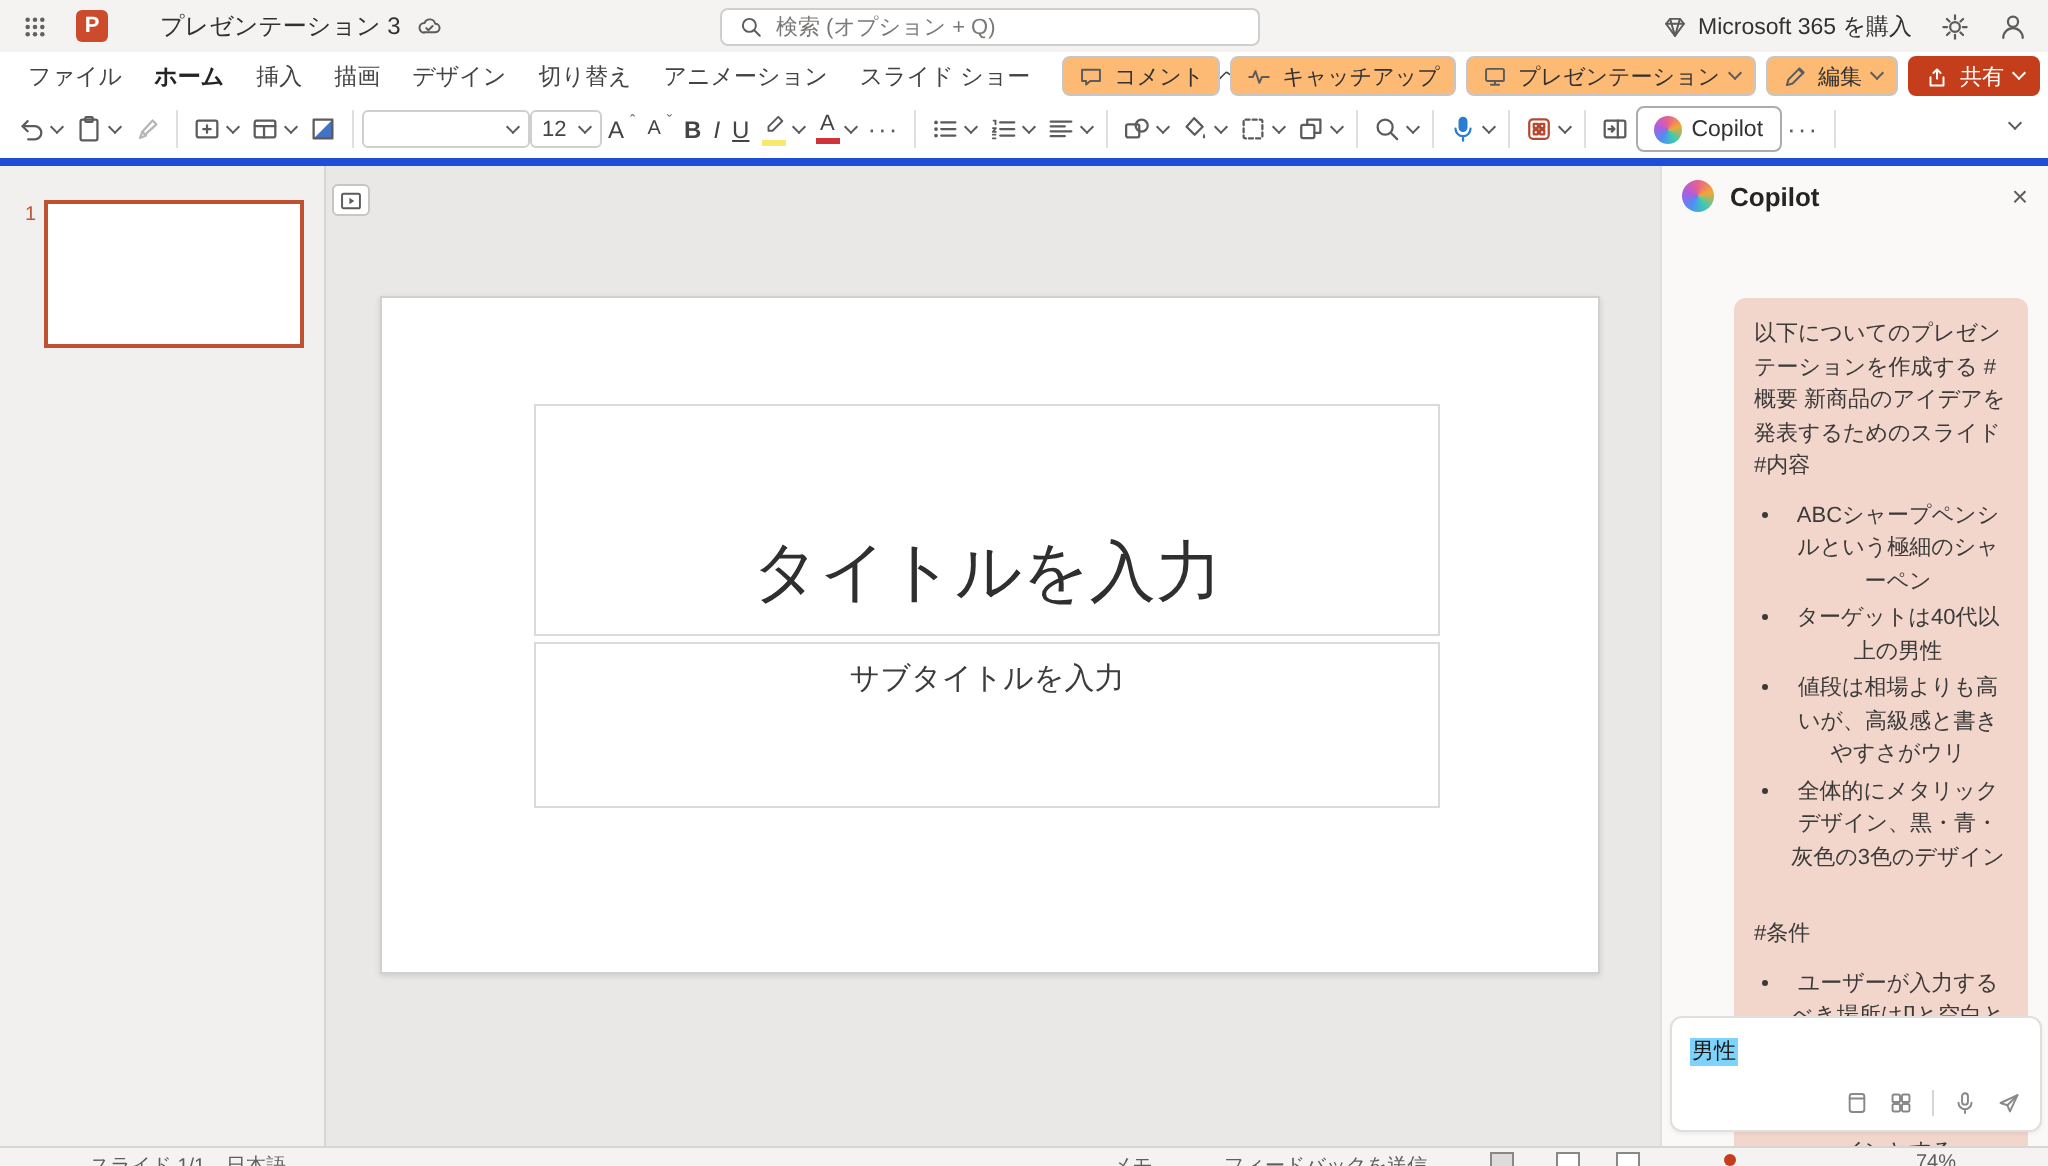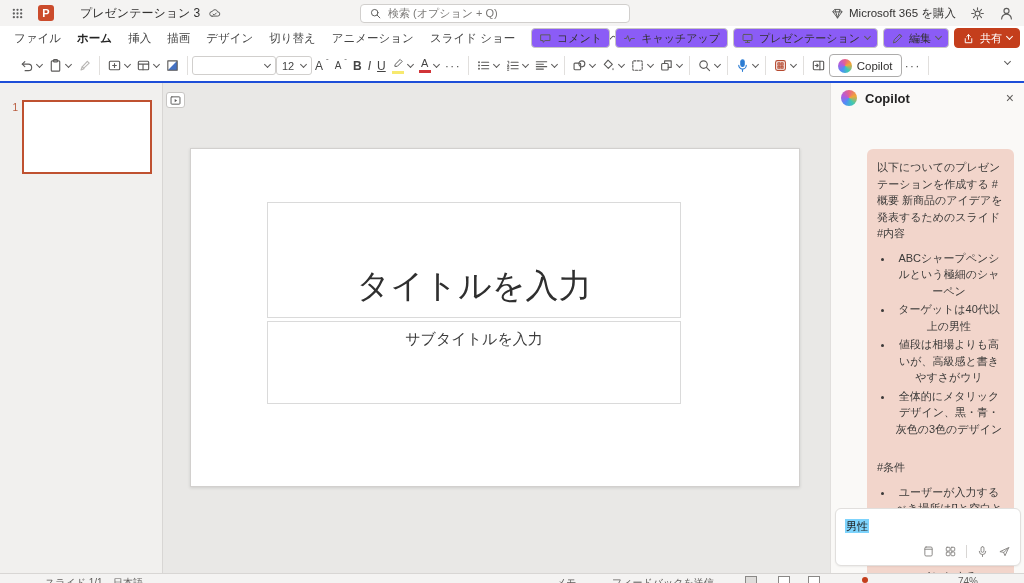--- a/index.html
+++ b/index.html
@@ -20,28 +20,28 @@
   #searchbox span { font-size:11px; color:#7a7876; }
   #topbar-right { position:absolute; right:10px; top:0; height:26px; display:flex; align-items:center; gap:14px; }
   #buy { display:flex; align-items:center; gap:5px; font-size:11.5px; color:#323130; cursor:pointer; }
 
   
   #menubar { position:absolute; left:0; top:26px; width:1024px; height:24px; background:#fff;
     display:flex; align-items:center; }
   .mtab { font-size:11.5px; color:#444; padding:0 8px; cursor:pointer; white-space:nowrap; }
   .mtab.sel { font-weight:bold; color:#242424; }
   #menubar-right { position:absolute; right:4px; top:0; height:24px; display:flex; align-items:center; gap:5px; }
-  .pillbtn { display:flex; align-items:center; gap:5px; height:20px; padding:0 7px; background:#8b5cf6;
+  .pillbtn { display:flex; align-items:center; gap:5px; height:20px; padding:0 7px; background:#fdba74;
     border:1px solid #c8c6c4; border-radius:4px; font-size:11px; color:#323130; cursor:pointer; white-space:nowrap; }
   .pillbtn.share { background:#c43e1c; border-color:#c43e1c; color:#fff; }
   .pillbtn.share .chev { border-color:#fff; }
 
   
   #ribbon { position:absolute; left:0; top:50px; width:1024px; height:33px; background:#fff;
-    border-bottom:2px solid #1d4ed8; display:flex; align-items:center; padding-left:16px; }
+    border-bottom:4px solid #1d4ed8; display:flex; align-items:center; padding-left:5px; }
   .icbtn { display:flex; align-items:center; gap:3px; height:24px; padding:0 3px; border-radius:3px; cursor:pointer; }
   .chev { width:5px; height:5px; border-right:1.2px solid #5c5b5a; border-bottom:1.2px solid #5c5b5a;
     transform:rotate(45deg); margin-top:-3px; flex:none; }
   .vdiv { width:1px; height:19px; background:#e1dfdd; margin:0 4px; flex:none; }
   .rlab { font-size:12px; color:#444; }
   .rlab.b { font-weight:bold; } .rlab.i { font-style:italic; } .rlab.u { text-decoration:underline; }
   .colstack { display:flex; flex-direction:column; align-items:center; line-height:1; }
   .colorbar { width:12px; height:3px; margin-top:1px; }
   #fontbox { width:84px; height:19px; border:1px solid #d1cfcd; border-radius:3px; display:flex;
     align-items:center; justify-content:flex-end; padding:0 5px; }
@@ -59,21 +59,21 @@
     border-right:1px solid #d8d6d4; }
   .thumbrow { display:flex; margin-top:17px; }
   .thumbnum { width:18px; text-align:right; font-size:10px; color:#b85a3c; margin-top:2px; }
   .thumb { width:130px; height:74px; background:#fff; border:2px solid #bf5130; margin-left:4px; cursor:pointer; }
 
   #canvas { position:absolute; left:163px; top:83px; width:667px; height:500px; background:#e9e8e6; }
   #startbtn { position:absolute; left:3px; top:9px; width:19px; height:16px; background:#fff;
     border:1px solid #c8c6c4; border-radius:3px; display:flex; align-items:center; justify-content:center; cursor:pointer; }
   #slide { position:absolute; left:27px; top:65px; width:610px; height:339px; background:#fff;
     border:1px solid #d2d0ce; box-shadow:0 1px 3px rgba(0,0,0,.12); }
-  .ph { position:absolute; left:76px; width:414px; border:1px solid #dadada; display:flex; justify-content:center; }
+  .ph { position:absolute; left:76px; width:453px; border:1px solid #dadada; display:flex; justify-content:center; }
   #ph-title { top:53px; height:116px; align-items:flex-end; padding-bottom:8px; }
   #ph-title span { font-size:33px; color:#2f2f2f; }
   #ph-sub { top:172px; height:83px; align-items:flex-start; padding-top:8px; }
   #ph-sub span { font-size:15px; color:#3c3c3c; }
   #notesbar { position:absolute; left:0; top:469px; width:667px; height:20px; background:#fbfbfa;
     border-top:1px solid #d8d6d4; font-size:11px; color:#605e5c; line-height:19px; padding-left:37px; }
 
   
   #copilot { position:absolute; left:830px; top:83px; width:194px; height:500px; background:#faf9f7;
     border-left:1px solid #e1dfdd; }

